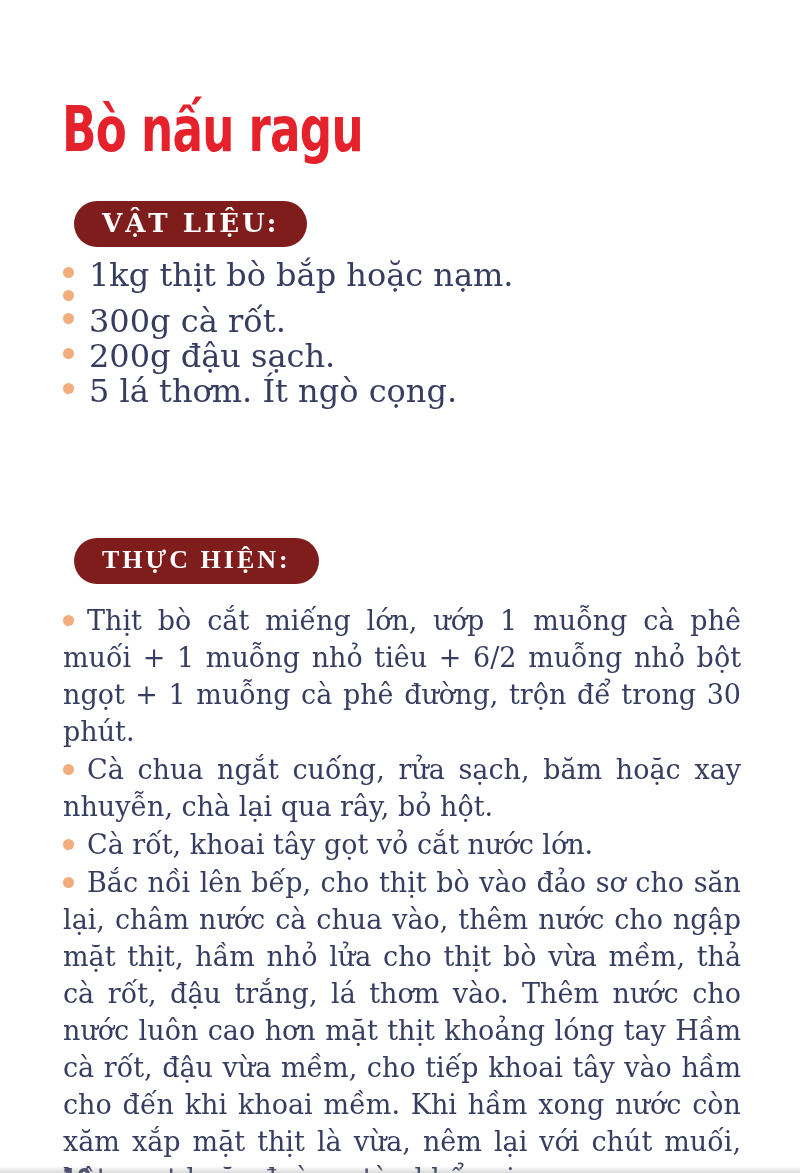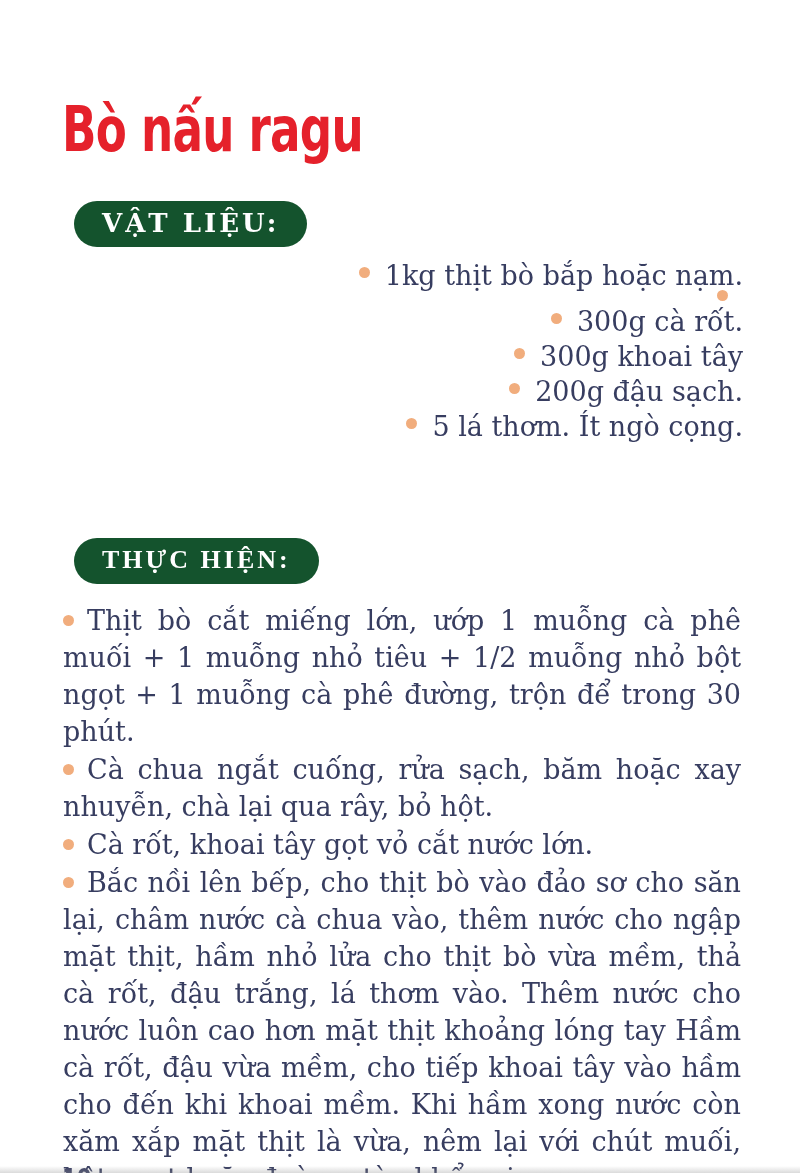--- a/index.html
+++ b/index.html
@@ -25,44 +25,43 @@
     letter-spacing:-1px;
     transform:scale(0.78,1.08);
     transform-origin:left top;
     white-space:nowrap;
   }
 
   
   .pill{
     position:absolute;left:74px;
     display:inline-block;
-    background:#14532d;
+    background:#7f1d1d;
     color:#ffffff;
     font-family:"DejaVu Serif","Liberation Serif",serif;
     font-weight:700;
     font-size:26px;
     letter-spacing:3px;
     padding:7px 28px 9px 28px;
     border-radius:26px;
     white-space:nowrap;
   }
   .pill-ingredients{top:155px;}
   .pill-steps{top:492px;font-family:Liberation Serif, serif;}
 
   
   .ingredients{
     position:absolute;left:63px;top:212px;width:680px;
     margin:0;padding:0;list-style:none;
   }
   .ingredients li{
     display:flex;align-items:baseline;
-    font-size:27px;
+    font-size:32px;
     line-height:35px;
     white-space:nowrap;
-    justify-content:flex-end;
   }
   .bullet{
     display:inline-block;
     width:11px;height:11px;
     background:#f1ad7d;
     border-radius:50%;
     flex:0 0 11px;
     margin-right:15px;
     position:relative;top:-3px;
     align-self:center;
@@ -117,36 +116,32 @@
       </li>
     <li>
         <span class="bullet"></span>
       </li>
     <li>
         <span class="bullet"></span>
         <span>300g cà rốt.</span>
       </li>
     <li>
         <span class="bullet"></span>
-        <span>300g khoai tây</span>
-      </li>
-    <li>
-        <span class="bullet"></span>
         <span>200g đậu sạch.</span>
       </li>
     <li>
         <span class="bullet"></span>
         <span>5 lá thơm. Ít ngò cọng.</span>
       </li>
   </ul>
 
   <div class="pill pill-steps">THỰC HIỆN:</div>
 
   <div class="steps">
-    <p><span class="bullet"></span><span>Thịt bò cắt miếng lớn, ướp 1 muỗng cà phê muối + 1 muỗng nhỏ tiêu + 1/2 muỗng nhỏ bột ngọt + 1 muỗng cà phê đường, trộn để trong 30 phút.</span></p>
+    <p><span class="bullet"></span><span>Thịt bò cắt miếng lớn, ướp 1 muỗng cà phê muối + 1 muỗng nhỏ tiêu + 6/2 muỗng nhỏ bột ngọt + 1 muỗng cà phê đường, trộn để trong 30 phút.</span></p>
     <p><span class="bullet"></span><span>Cà chua ngắt cuống, rửa sạch, băm hoặc xay nhuyễn, chà lại qua rây, bỏ hột.</span></p>
     <p><span class="bullet"></span><span>Cà rốt, khoai tây gọt vỏ cắt nước lớn.</span></p>
     <p><span class="bullet"></span><span>Bắc nồi lên bếp, cho thịt bò vào đảo sơ cho săn lại, châm nước cà chua vào, thêm nước cho ngập mặt thịt, hầm nhỏ lửa cho thịt bò vừa mềm, thả cà rốt, đậu trắng, lá thơm vào. Thêm nước cho nước luôn cao hơn mặt thịt khoảng lóng tay Hầm cà rốt, đậu vừa mềm, cho tiếp khoai tây vào hầm cho đến khi khoai mềm. Khi hầm xong nước còn xăm xắp mặt thịt là vừa, nêm lại với chút muối, bột ngọt hoặc đường, tùy khẩu vị.</span></p>
     <p><span class="bullet"></span><span>Múc thịt ra tô, trải thêm ngò cọng, rắc tiêu bột.</span></p>
   </div>
 
   <div class="page-number">10</div>
 
   <div class="page-edge"></div>
 

